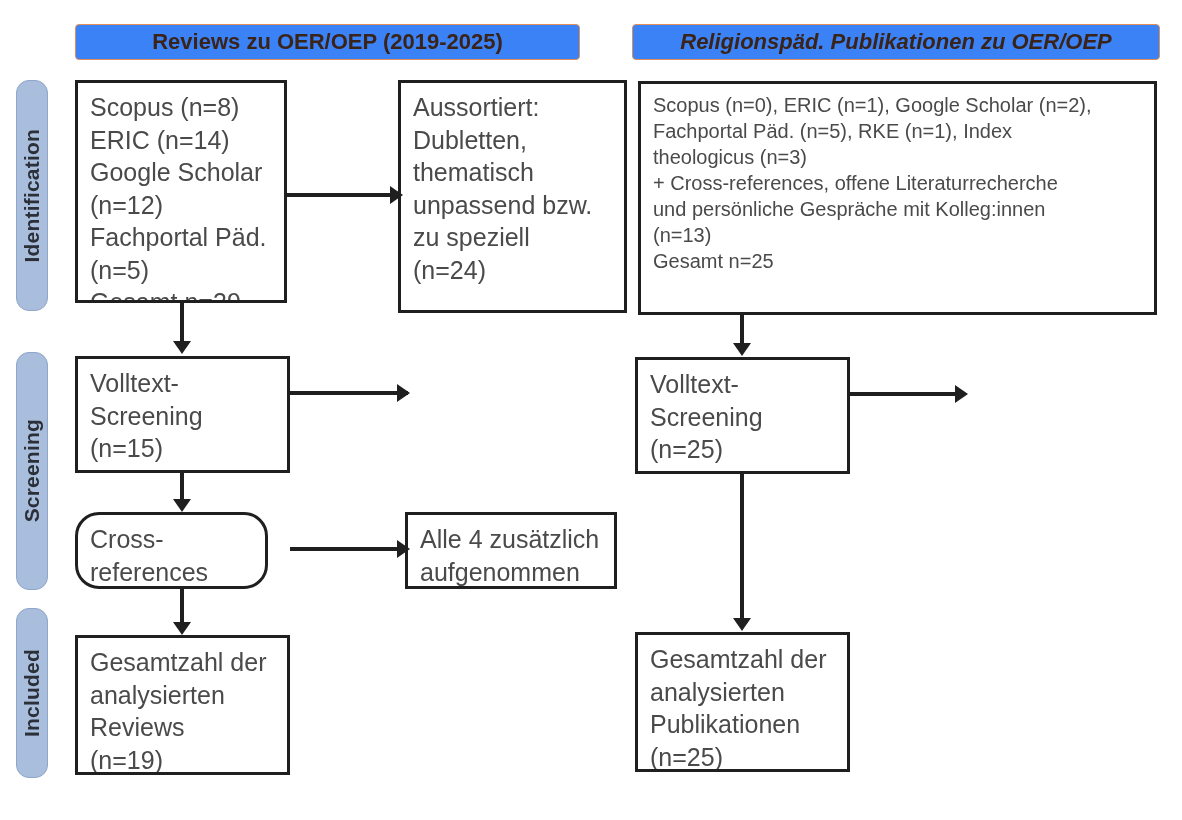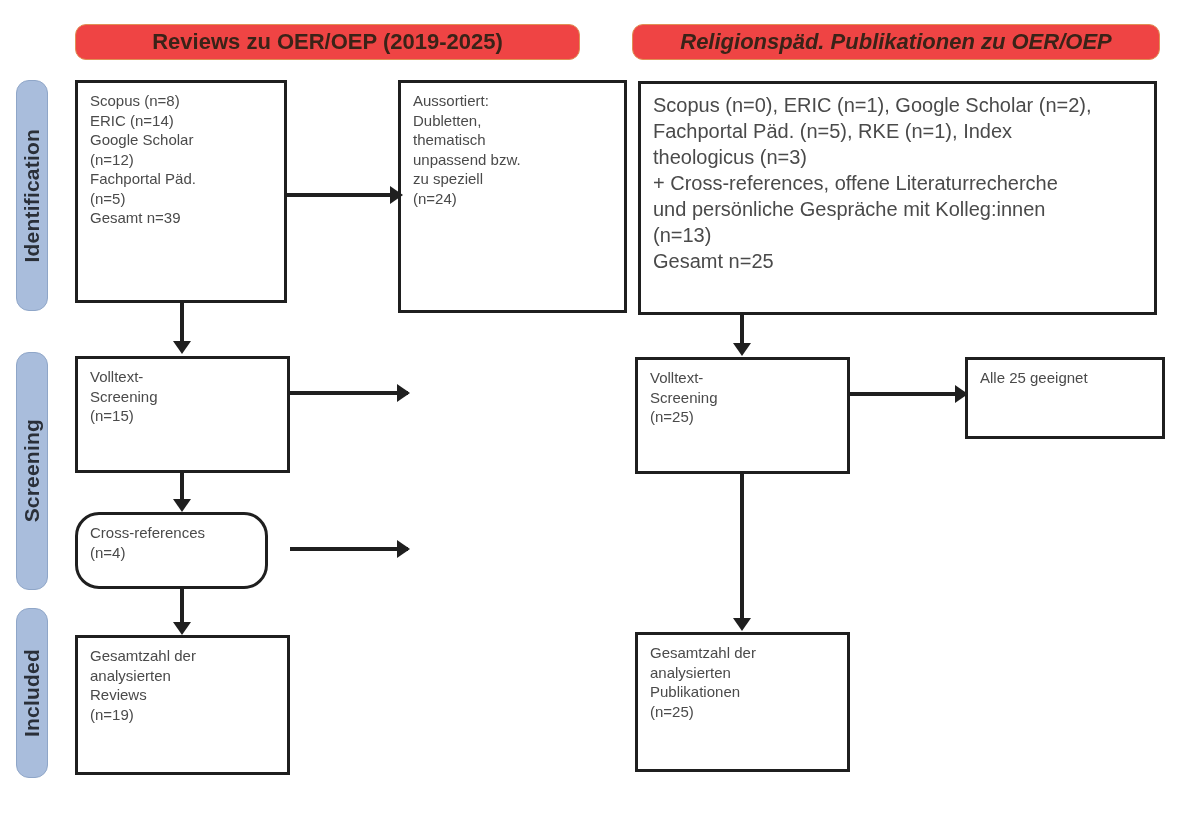--- a/index.html
+++ b/index.html
@@ -35,41 +35,41 @@
     font-size: 21px;
     font-weight: bold;
     color: #2a2f38;
     letter-spacing: 0.2px;
     white-space: nowrap;
   }
 
   
   .col-header {
     position: absolute;
-    background: #ef4444;
+    background: #3b82f6;
     border: 1px solid #e09055;
-    border-radius: 11px;
+    border-radius: 4px;
     box-sizing: border-box;
     display: flex;
     align-items: center;
     justify-content: center;
     font-size: 22px;
     font-weight: bold;
     color: #3a2318;
     white-space: nowrap;
   }
 
   
   .flow-box {
     position: absolute;
     background: #ffffff;
     border: 3px solid #1f1f1f;
     box-sizing: border-box;
     padding: 8px 10px 6px 12px;
-    font-size: 15px;
+    font-size: 25px;
     line-height: 1.30;
     color: #4a4a4a;
     white-space: pre-line;
     overflow: hidden;
   }
   .flow-box.small-text {
     font-size: 20px;
     line-height: 1.30;
   }
 
@@ -133,39 +133,40 @@
 (n=24)</div>
 
   <div class="flow-box" style="left:75px; top:356px; width:215px; height:117px;">Volltext-
 Screening
 (n=15)</div>
 
 
   <div class="flow-box" style="left:75px; top:512px; width:193px; height:77px;border-radius:24px;">Cross-references
 (n=4)</div>
 
+  <div class="flow-box" style="left:405px; top:512px; width:212px; height:77px;">Alle 4 zusätzlich
+aufgenommen</div>
 
   <div class="flow-box" style="left:75px; top:635px; width:215px; height:140px;">Gesamtzahl der
 analysierten
 Reviews
 (n=19)</div>
 
   <div class="flow-box small-text" style="left:638px; top:81px; width:519px; height:234px;">Scopus (n=0), ERIC (n=1), Google Scholar (n=2),
 Fachportal Päd. (n=5), RKE (n=1), Index
 theologicus (n=3)
 + Cross-references, offene Literaturrecherche
 und persönliche Gespräche mit Kolleg:innen
 (n=13)
 Gesamt n=25</div>
 
   <div class="flow-box" style="left:635px; top:357px; width:215px; height:117px;">Volltext-
 Screening
 (n=25)</div>
 
-  <div class="flow-box" style="left:965px; top:357px; width:200px; height:82px;">Alle 25 geeignet</div>
 
   <div class="flow-box" style="left:635px; top:632px; width:215px; height:140px;">Gesamtzahl der
 analysierten
 Publikationen
 (n=25)</div>
 
   <div class="conn-h" style="left:287px; top:193px; width:114px;"></div>
   <div class="arrow-right" style="left:390px; top:186px;"></div>
 
   <div class="conn-v" style="left:180px; top:303px; height:40px;"></div>

